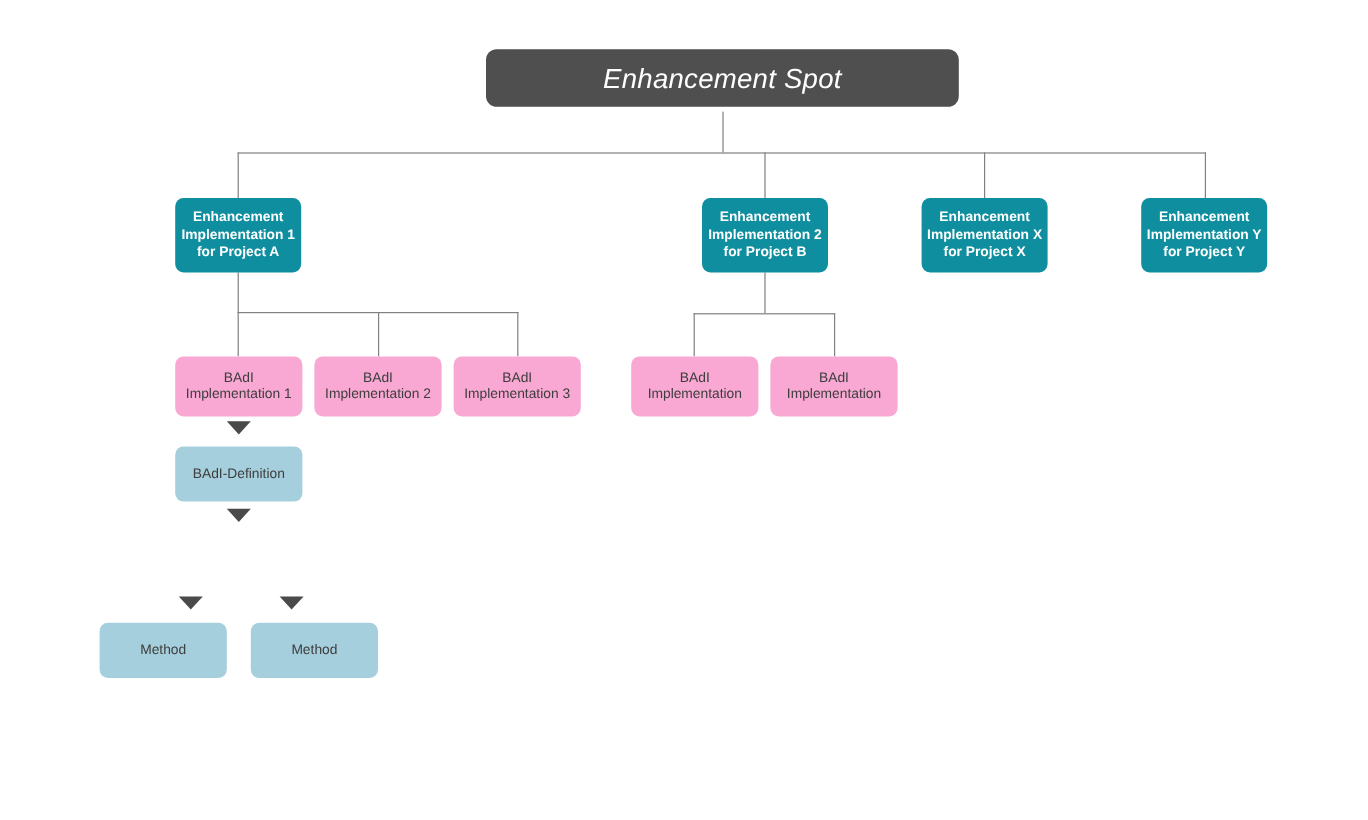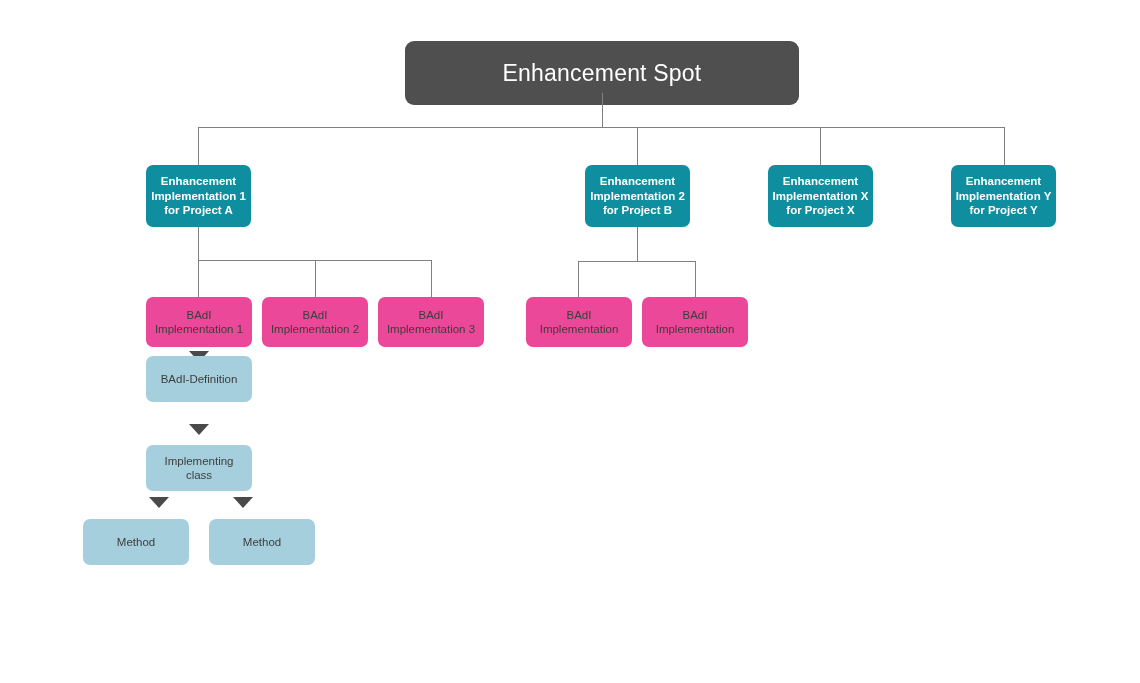--- a/index.html
+++ b/index.html
@@ -60,37 +60,37 @@
   }
 
   .node.level1 {
     background: #0e8e9f;
     color: #ffffff;
     font-size: 11.5px;
     font-weight: bold;
   }
 
   .node.level2 {
-    background: #ec4899;
+    background: #f9a8d4;
     color: #3d3d3d;
     font-size: 11.5px;
   }
 
   .node.level3 {
     background: #a6cfdd;
     color: #3d3d3d;
     font-size: 11.5px;
   }
 </style>
 </head>
 <body>
 
 <div id="canvas">
 
-  <div class="node root" style="left:405px; top:41px; width:394px; height:64px;">Enhancement Spot</div>
+  <div class="node root" style="left:405px; top:41px; width:394px; height:48px;font-style:italic;">Enhancement Spot</div>
 
   <div class="line v" style="left:602px; top:93px; height:34px;"></div>
   <div class="line h" style="left:198px; top:127px; width:807px;"></div>
   <div class="line v" style="left:198px; top:127px; height:38px;"></div>
   <div class="line v" style="left:637px; top:127px; height:38px;"></div>
   <div class="line v" style="left:820px; top:127px; height:38px;"></div>
   <div class="line v" style="left:1004px; top:127px; height:38px;"></div>
 
   <div class="node level1" style="left:146px; top:165px; width:105px; height:62px;">Enhancement
 Implementation 1
@@ -129,26 +129,24 @@
 Implementation 3</div>
 
   <div class="node level2" style="left:526px; top:297px; width:106px; height:50px;">BAdI
 Implementation</div>
 
   <div class="node level2" style="left:642px; top:297px; width:106px; height:50px;">BAdI
 Implementation</div>
 
   <div class="arrow" style="left:189px; top:351px;"></div>
 
-  <div class="node level3" style="left:146px; top:356px; width:106px; height:46px;">BAdI-Definition</div>
+  <div class="node level3" style="left:146px; top:372px; width:106px; height:46px;">BAdI-Definition</div>
 
   <div class="arrow" style="left:189px; top:424px;"></div>
 
-  <div class="node level3" style="left:146px; top:445px; width:106px; height:46px;">Implementing
-class</div>
 
   <div class="arrow" style="left:149px; top:497px;"></div>
   <div class="arrow" style="left:233px; top:497px;"></div>
 
   <div class="node level3" style="left:83px; top:519px; width:106px; height:46px;">Method</div>
 
   <div class="node level3" style="left:209px; top:519px; width:106px; height:46px;">Method</div>
 
 </div>
 

